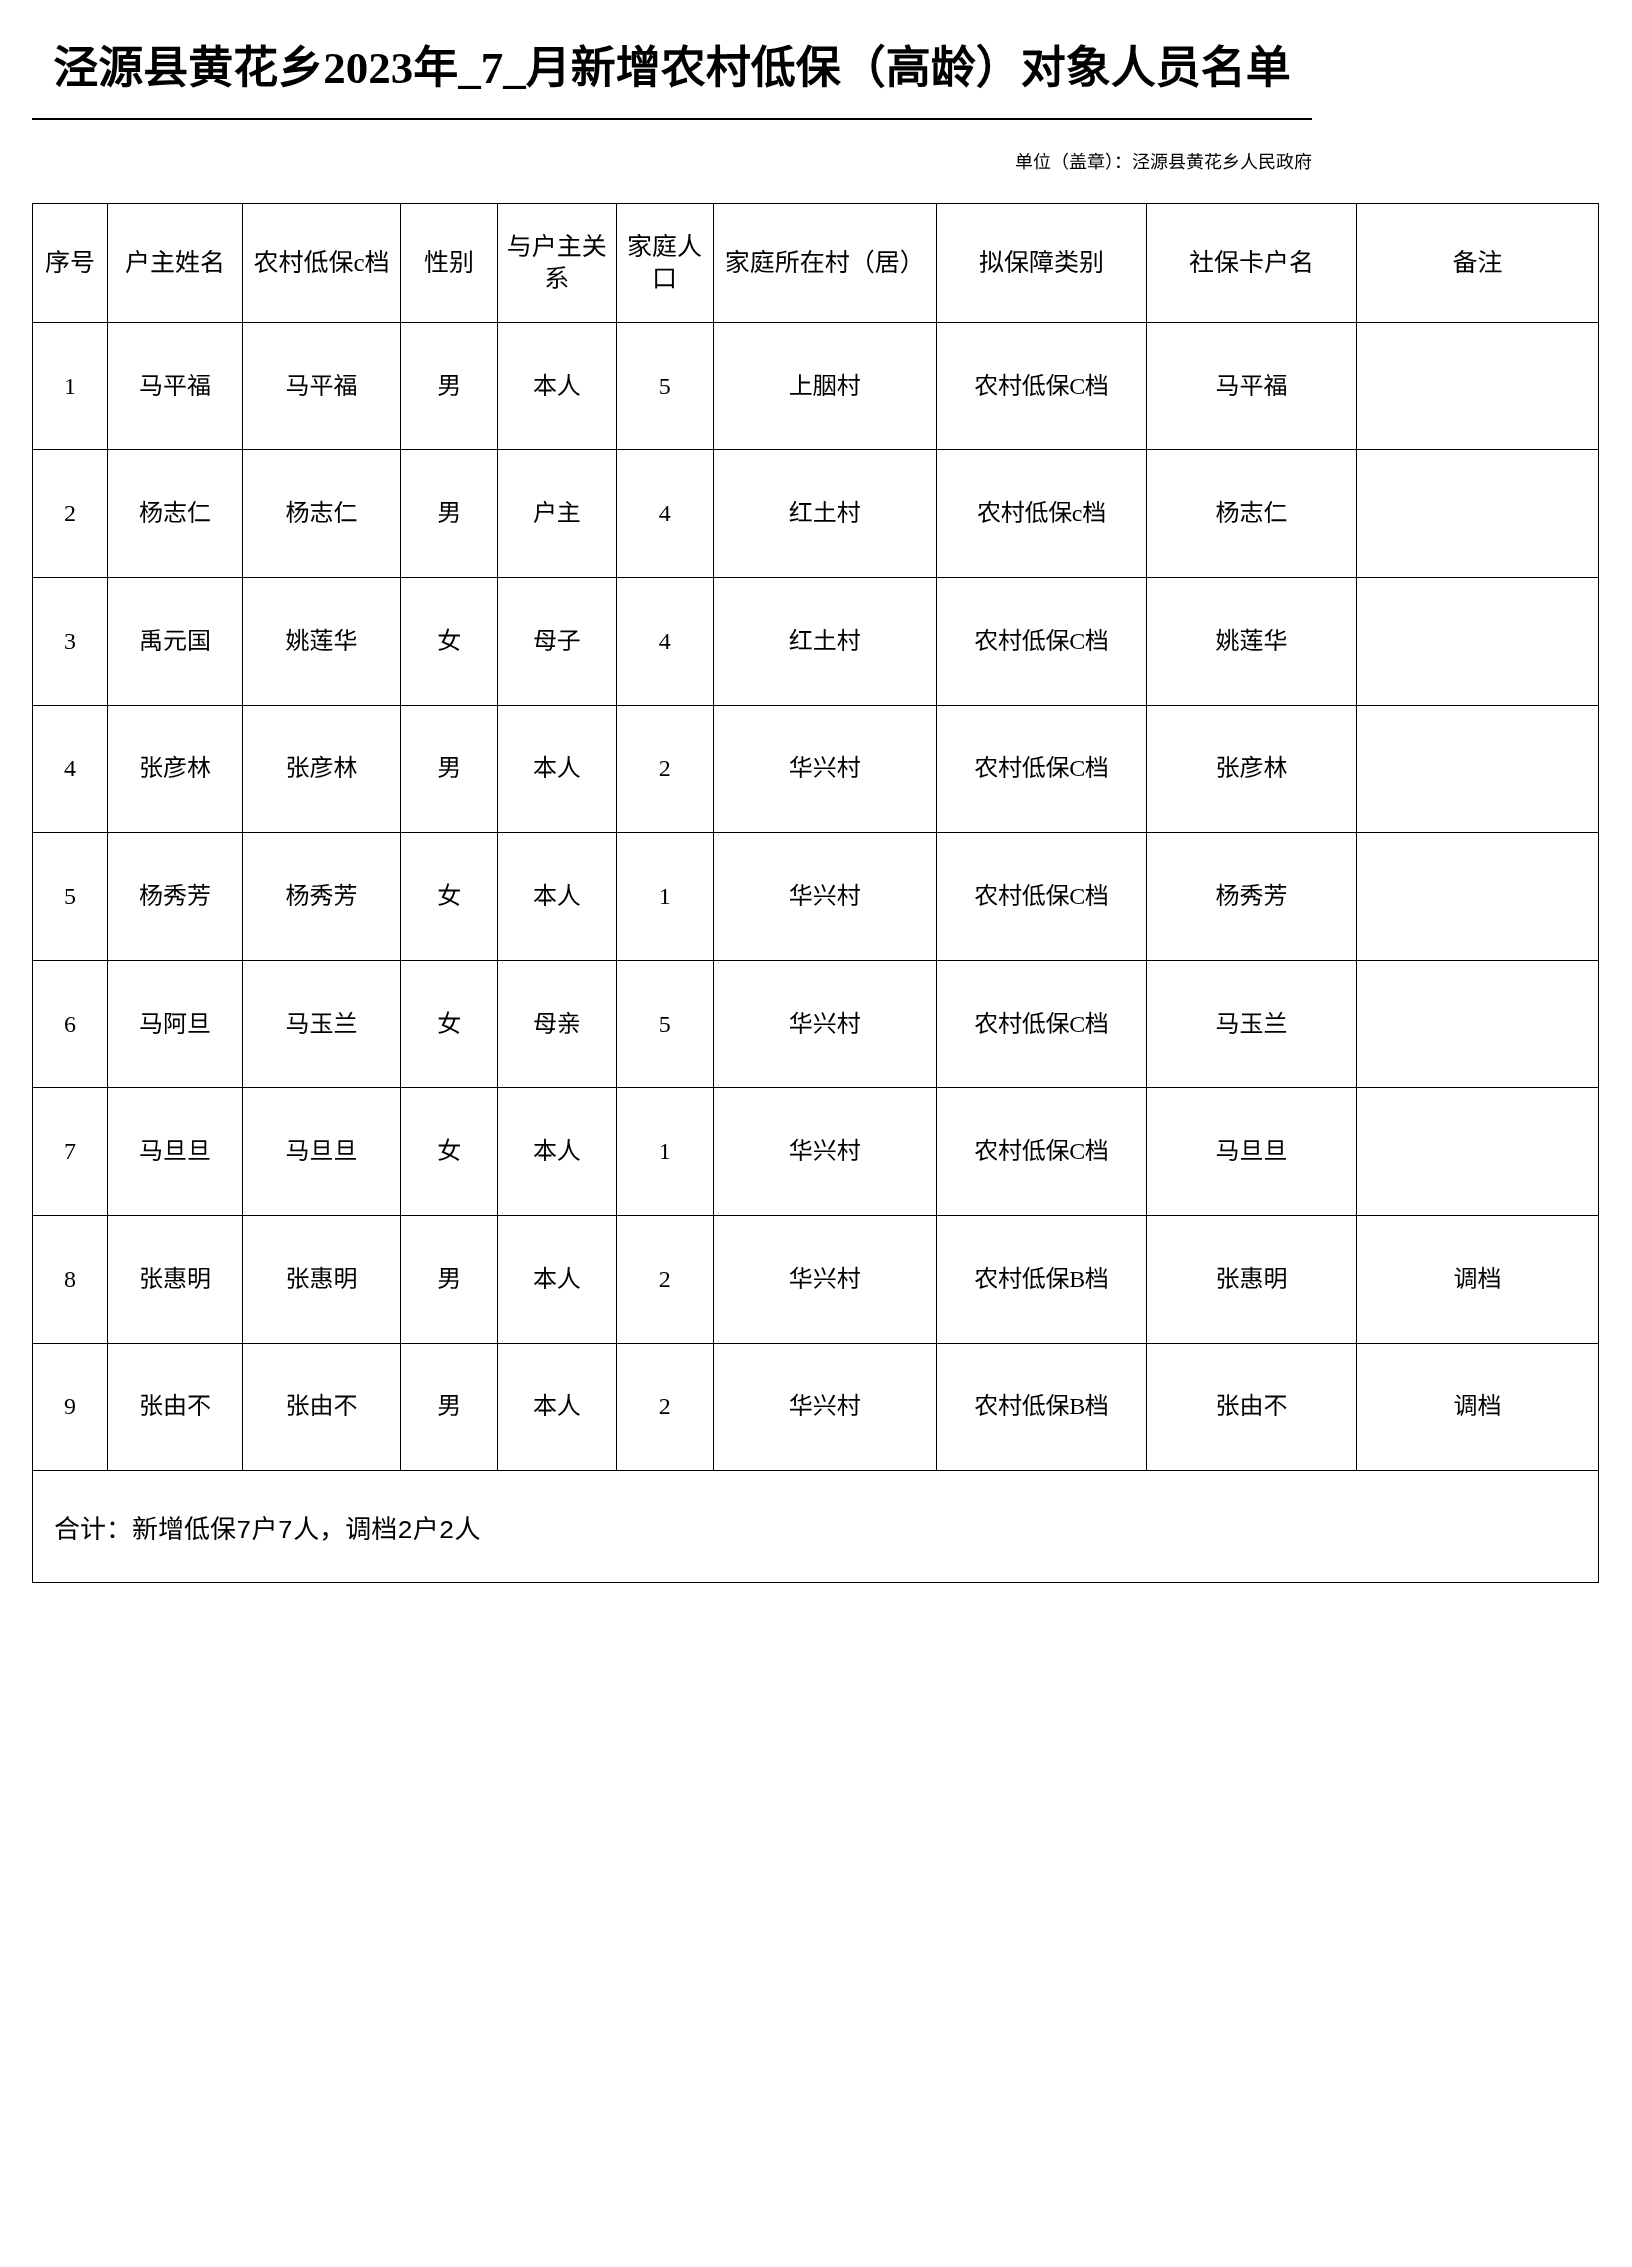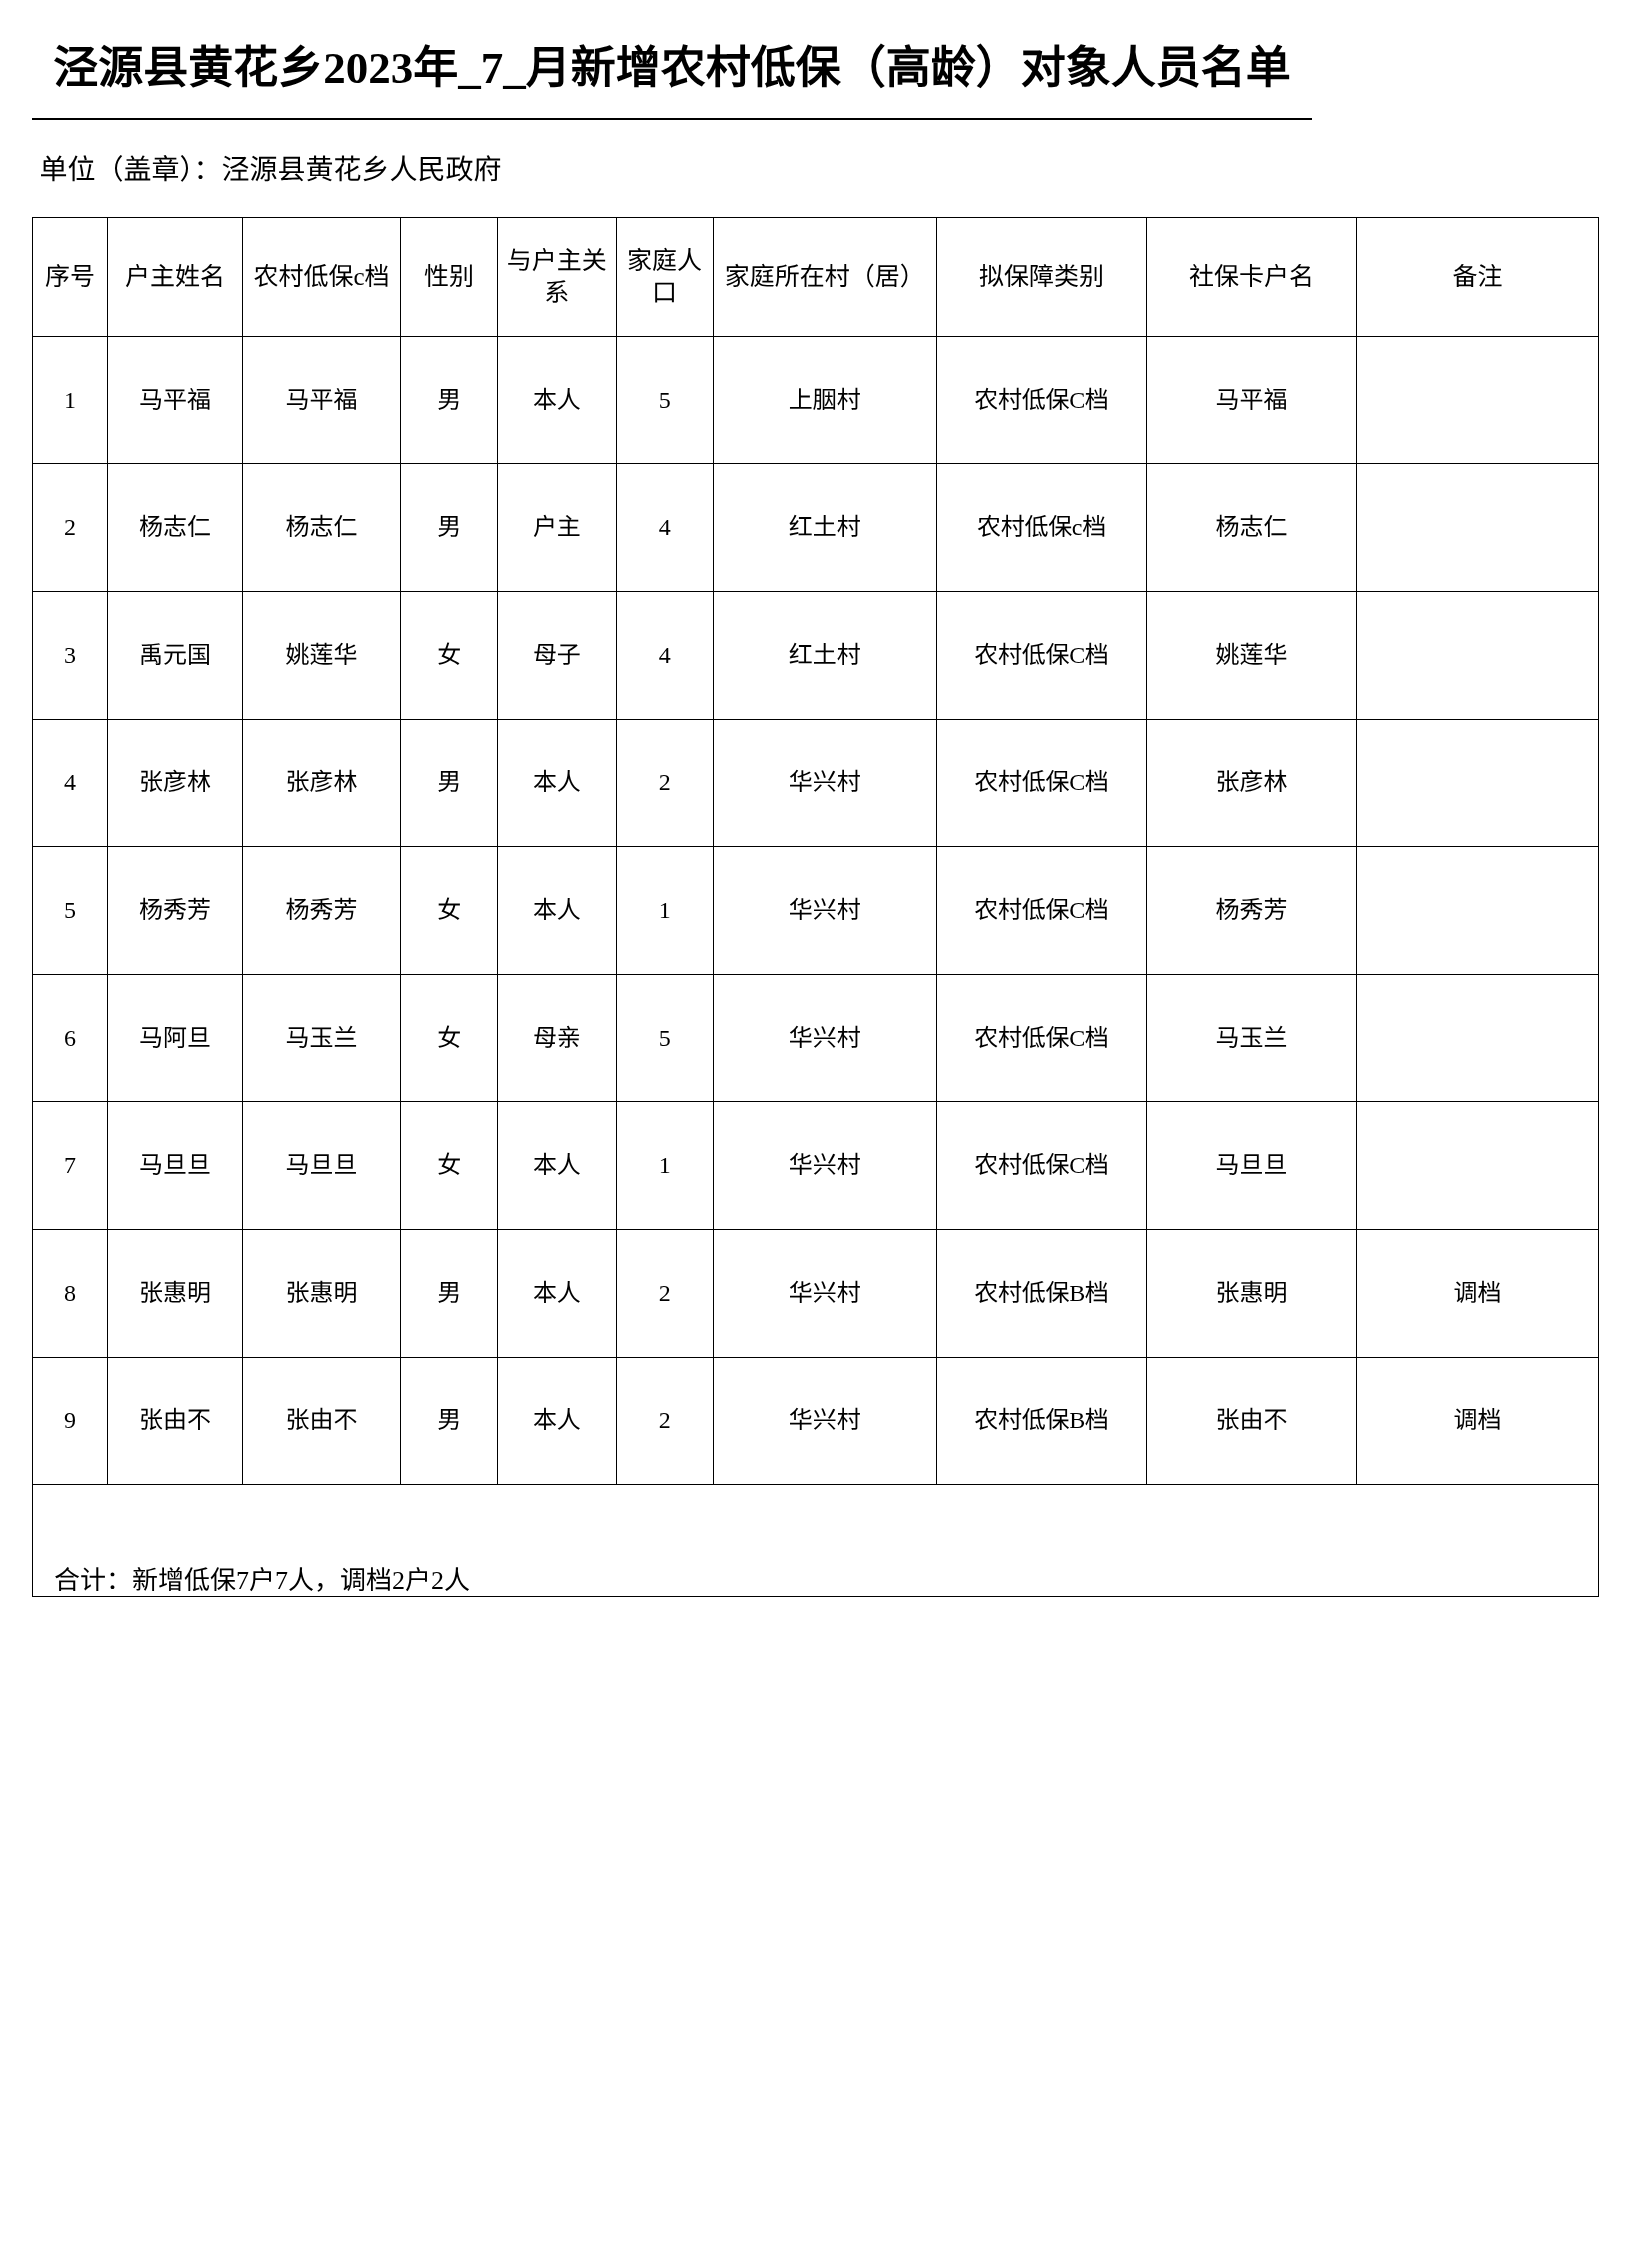--- a/index.html
+++ b/index.html
@@ -29,23 +29,24 @@
     letter-spacing: 0px;
     text-align: center;
     white-space: nowrap;
     padding: 13.3px 0 21px 0;
   }
   .title-rule {
     border-bottom: 2.9px solid #000;
     margin: 0 0 0 0;
   }
   .unit-line {
-    font-size: 28px;
+    font-size: 18px;
     line-height: 1.4;
     padding: 30px 0 28.5px 7.6px;
+    text-align: right;
   }
   table.roster {
     border-collapse: collapse;
     table-layout: fixed;
     width: 1567px;
     margin: 0;
     border-radius: 30px;
   }
   table.roster th,
   table.roster td {
@@ -77,21 +78,22 @@
   col.c-card    { width: 190px; }
   col.c-note    { width: 219px; }
   .cell-type { font-size: 23px; letter-spacing: -0.3px; }
   .summary-box {
     border: 1.9px solid #000;
     border-top: none;
     width: 1567px;
     box-sizing: border-box;
     height: 112px;
     display: flex;
-    align-items: flex-end;
+    align-items: center;
+    font-family: Liberation Mono, monospace;
   }
   .summary-text {
     padding-left: 21px;
     font-size: 26px;
   }
 </style>
 </head>
 <body>
 
 <div class="page">

